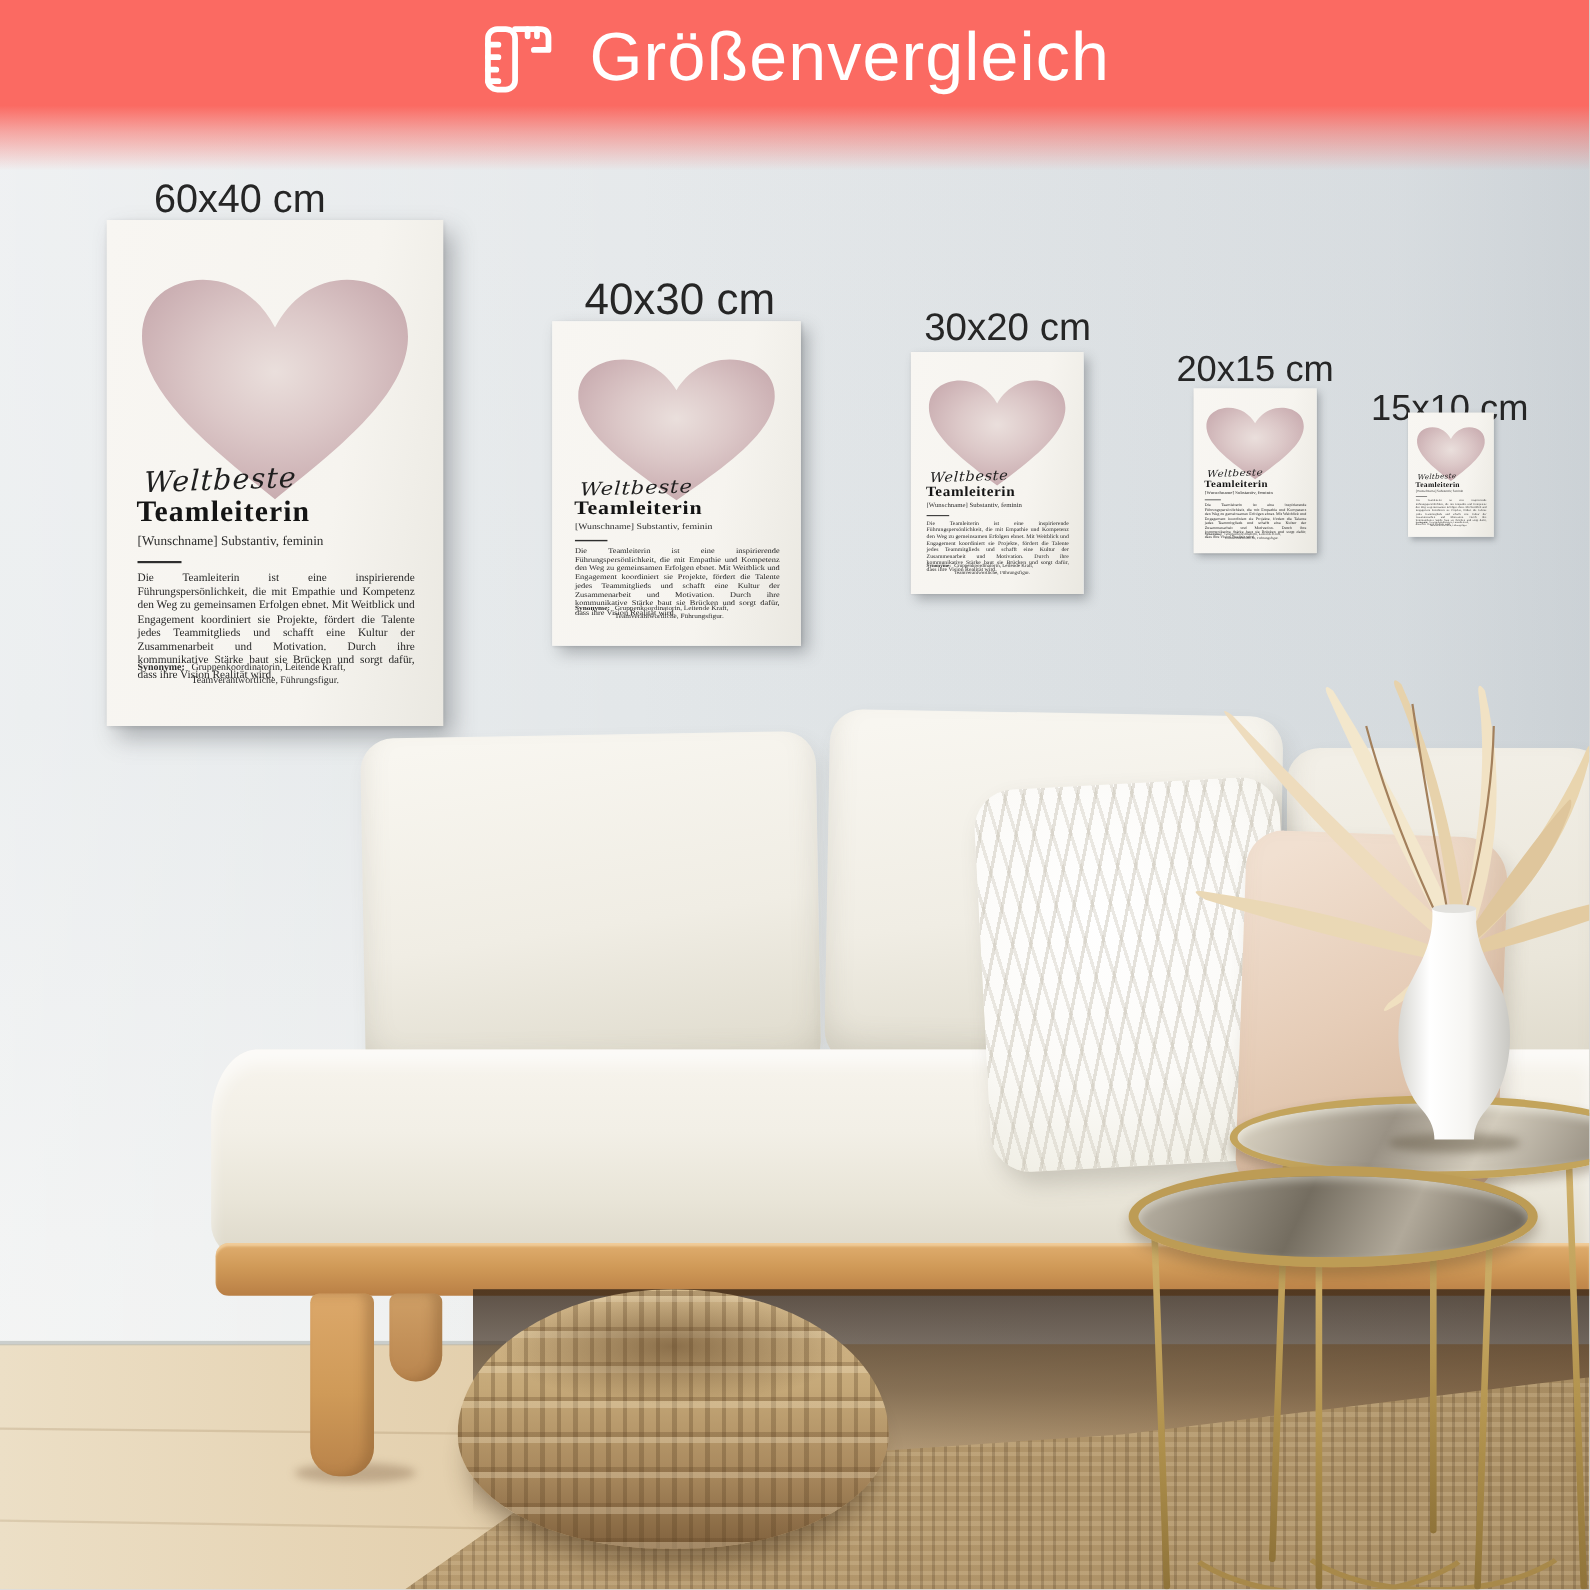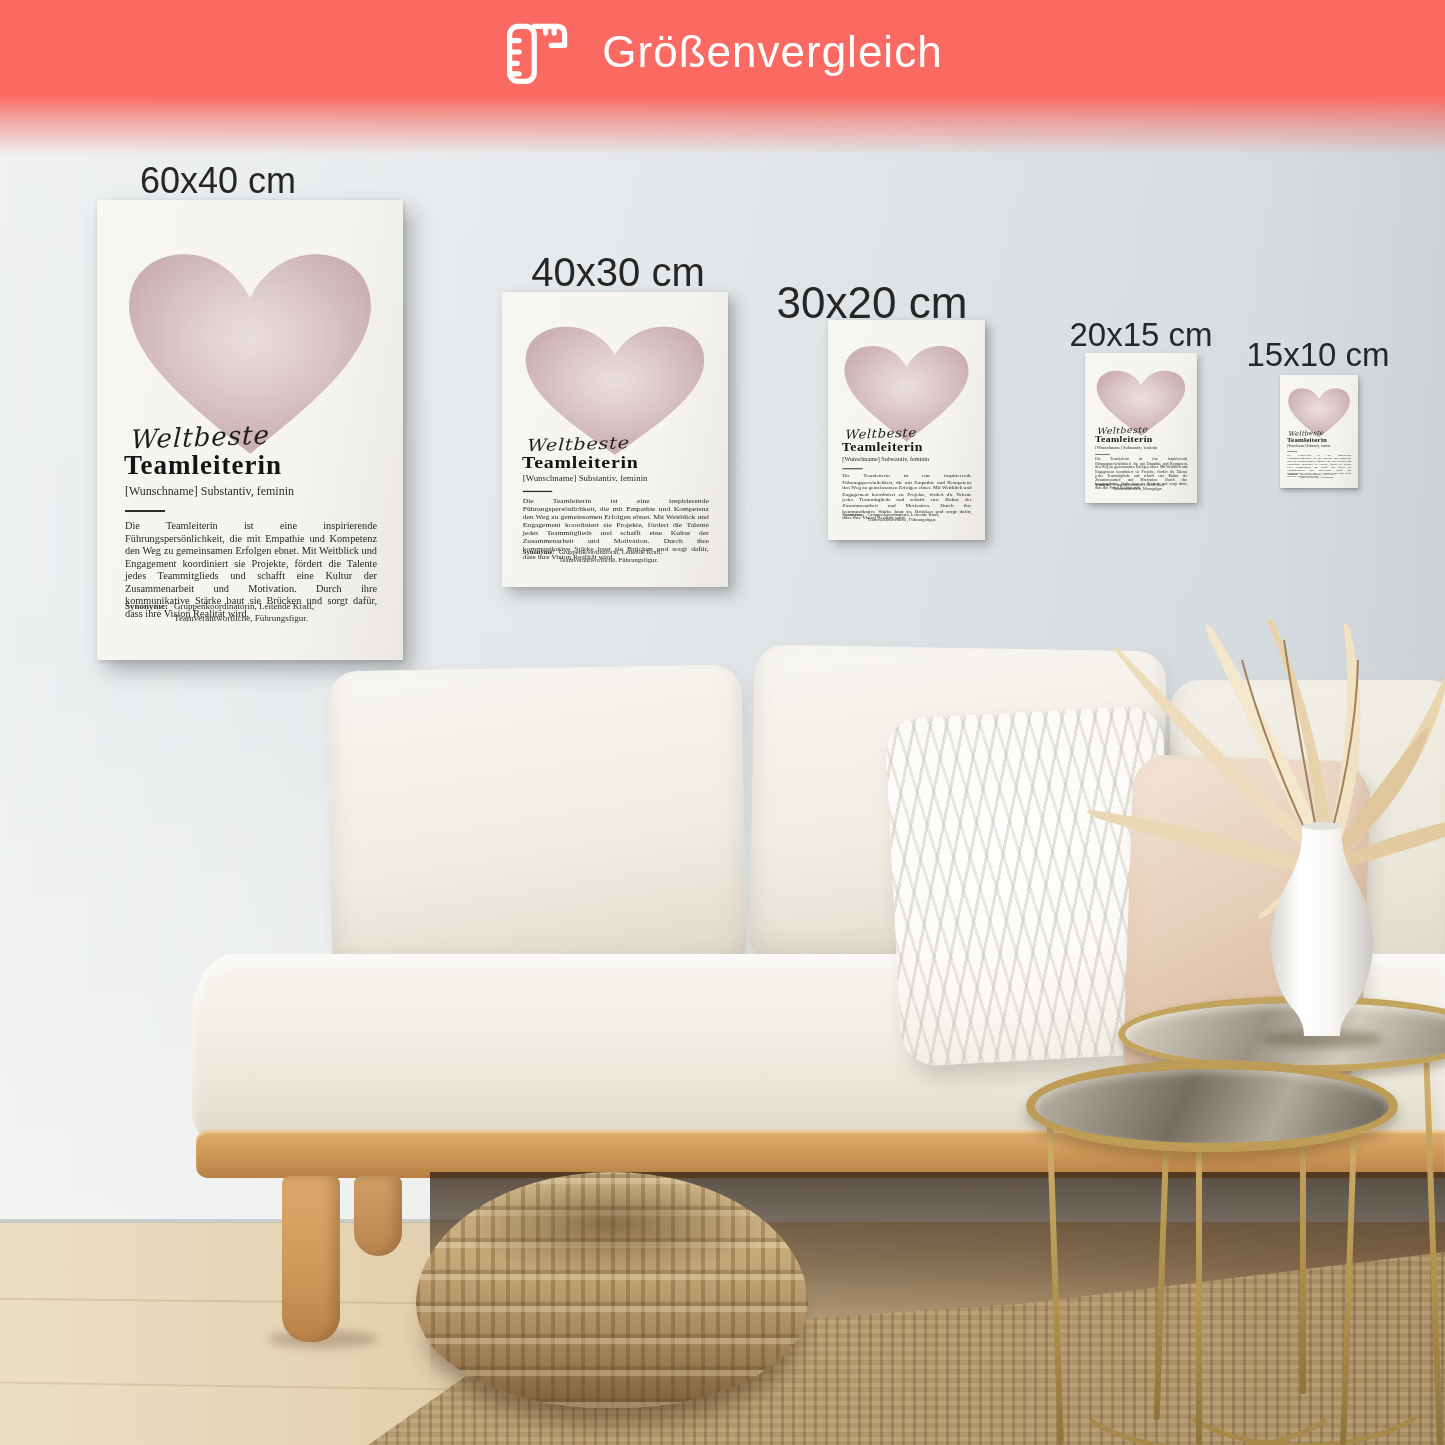--- a/index.html
+++ b/index.html
@@ -15,21 +15,21 @@
   .floor{left:0;top:1222px;width:1445px;height:223px;
     background:linear-gradient(90deg,#ecdfc6 0%,#e2cda9 35%,#d5b88d 70%,#c3a075 100%);}
   .baseboard{left:0;top:1219px;width:460px;height:4px;background:rgba(170,175,172,.55);}
   .plank1{left:0;top:1300px;width:430px;height:2px;background:rgba(160,130,90,.25);transform:rotate(.6deg);}
   .plank2{left:0;top:1385px;width:460px;height:2px;background:rgba(160,130,90,.22);transform:rotate(.9deg);}
 
   
   .banner{left:0;top:0;width:1445px;height:160px;
     background:linear-gradient(180deg,#fb6a62 0px,#fb6a62 96px,rgba(251,106,98,.55) 120px,rgba(251,106,98,0) 155px);}
   .banner-row{left:0;top:0;width:1445px;height:104px;display:flex;align-items:center;justify-content:center;gap:26px;}
-  .banner-title{color:#fff;font-size:44px;letter-spacing:1px;}
+  .banner-title{color:#fff;font-size:62px;letter-spacing:1px;}
 
   
   .size-label{transform:translateX(-50%);color:#262626;white-space:nowrap;}
 
   
   .poster-slot{position:absolute;}
   .poster-base{position:absolute;left:0;top:0;width:306px;height:460px;transform-origin:top left;
     background:linear-gradient(100deg,#f8f6f2 0%,#f6f4ef 65%,#eae8e1 100%);
     box-shadow:9px 11px 20px rgba(70,75,82,.38),1px 2px 5px rgba(0,0,0,.15);}
   .p-heart{position:absolute;left:22px;top:44px;width:262px;height:220px;}
@@ -147,23 +147,23 @@
           <path d="M8,27 h10 M8,39 h10 M8,51 h8 M8,62 h10"></path>
           <path d="M46,12 v7 M55,12 v7"></path>
         </g>
       </svg>
       <span class="banner-title">Größenvergleich</span>
     </div>
   </div>
 
   <div class="abs size-label" style="left:218px;top:160px;font-size:36px">60x40 cm</div>
   <div class="abs size-label" style="left:618px;top:250px;font-size:40px">40x30 cm</div>
-  <div class="abs size-label" style="left:872px;top:278px;font-size:44px">30x20 cm</div>
+  <div class="abs size-label" style="left:916px;top:278px;font-size:35px">30x20 cm</div>
   <div class="abs size-label" style="left:1141px;top:316px;font-size:33px">20x15 cm</div>
-  <div class="abs size-label" style="left:1318px;top:336px;font-size:33px">15x10 cm</div>
+  <div class="abs size-label" style="left:1318px;top:352px;font-size:33px">15x10 cm</div>
 
   <div class="poster-slot" style="left:97px;top:200px;width:306px;height:460px">
     <div class="poster-base" style="transform:scale(1,1)">
       <svg class="p-heart" viewBox="0 0 100 86" preserveAspectRatio="none">
         <path fill="url(#hg)" d="M50,82 C28,64 6,46 4,27 C2.5,12 13,4 25,4 C36,4 45,11 50,21 C55,11 64,4 75,4 C87,4 97.5,12 96,27 C94,46 72,64 50,82 Z"></path>
         </svg>
       <div class="p-script">Weltbeste</div>
       <div class="p-title">Teamleiterin</div>
       <div class="p-sub">[Wunschname] Substantiv, feminin</div>
       <div class="p-div"></div>

